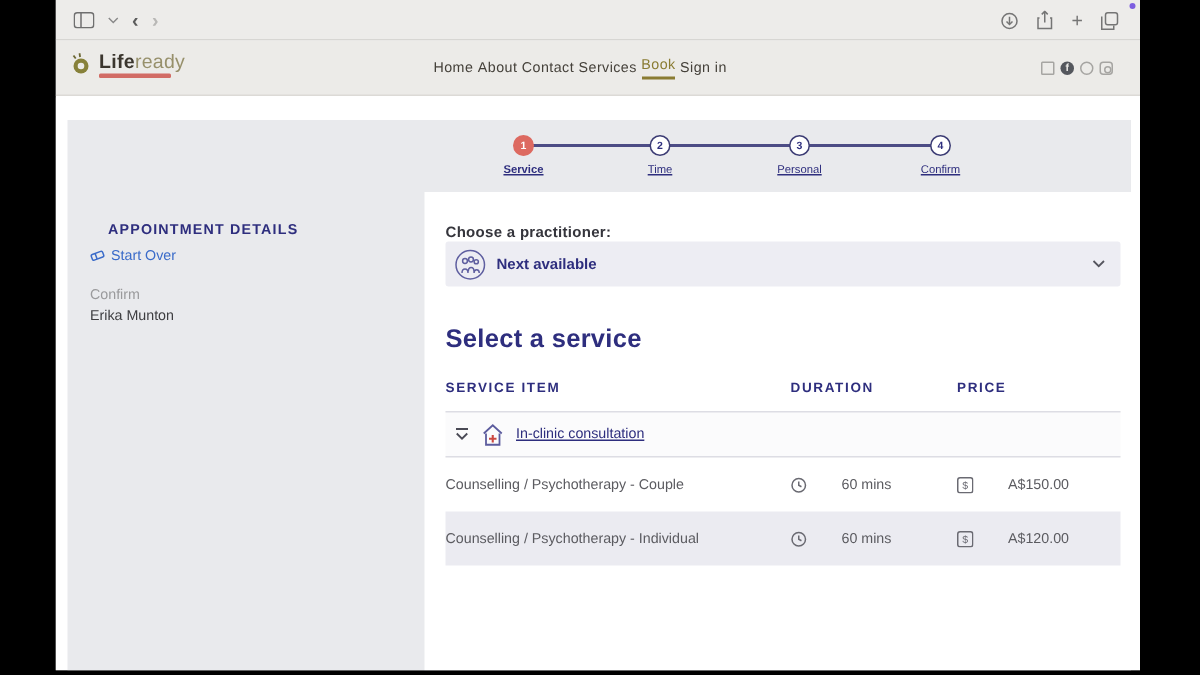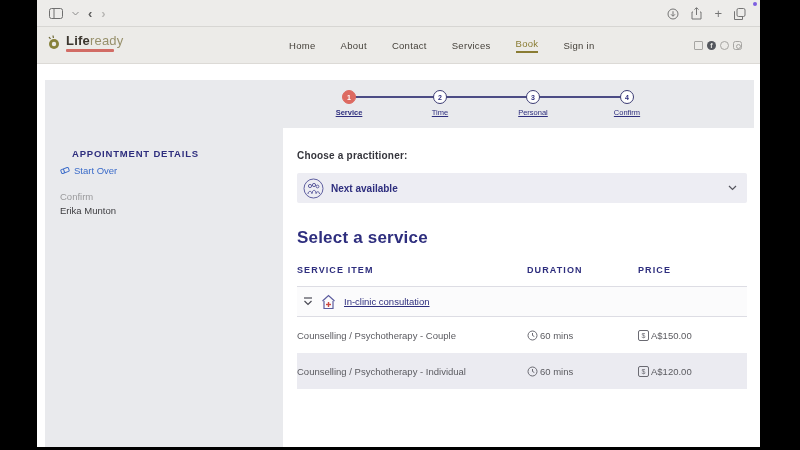--- a/index.html
+++ b/index.html
@@ -28,21 +28,21 @@
   .plus-glyph { font-size:13px; color:#757575; line-height:1; }
 
   
   .site-header { position:absolute; left:0; top:27px; width:723px; height:37px; background:#ecebe8; border-bottom:1px solid #dcdad6; }
   .logo { position:absolute; left:9px; top:7px; display:flex; align-items:flex-start; gap:4px; }
   .logo-texts { display:flex; flex-direction:column; }
   .logo-line { font-size:13px; line-height:13px; letter-spacing:0.2px; }
   .logo-bold { font-weight:bold; color:#3b362e; }
   .logo-light { color:#97906b; }
   .logo-tagline { margin-top:2px; width:48px; height:3px; background:#c9423a; opacity:0.75; border-radius:1px; }
-  .site-nav { position:absolute; left:252px; top:0; height:37px; display:flex; align-items:center; gap:25px; }
+  .site-nav { position:absolute; left:252px; top:0; height:37px; display:flex; align-items:center; gap:3px; }
   .nav-item { font-size:9.5px; color:#45413a; letter-spacing:0.3px; cursor:pointer; }
   .nav-item.active { color:#8a7c33; border-bottom:2px solid #8a7c33; padding-bottom:2px; }
   .social { position:absolute; right:18px; top:0; height:37px; display:flex; align-items:center; gap:4px; }
   .soc { width:9px; height:9px; display:flex; align-items:center; justify-content:center; }
   .soc-news { border:1px solid #a6a5a2; border-radius:1px; }
   .soc-fb { background:#54575d; border-radius:50%; color:#ecebe8; font-size:7px; font-weight:bold; line-height:1; }
   .soc-li { border:1px solid #a6a5a2; border-radius:50%; }
   .soc-ig { border:1px solid #a6a5a2; border-radius:2.5px; position:relative; }
   .soc-ig::after { content:""; position:absolute; left:2px; top:2px; width:3px; height:3px; border:1px solid #a6a5a2; border-radius:50%; }
 
@@ -59,30 +59,30 @@
 
   
   .side-title { position:absolute; left:15px; top:68px; font-size:9.5px; font-weight:bold; letter-spacing:0.8px; color:#2e2e7e;margin-left:12px; }
   .start-over { position:absolute; left:15px; top:85px; display:flex; align-items:center; gap:4px; font-size:9.5px; color:#3a6bc9; cursor:pointer; }
   .clinic-label { position:absolute; left:15px; top:111px; font-size:9.5px; color:#9a9a9c; }
   .clinic-value { position:absolute; left:15px; top:125px; font-size:9.5px; color:#3d3d40; }
 
   
   .panel { position:absolute; left:238px; top:48px; width:471px; height:319px; background:#ffffff; padding:22px 7px 0 14px; }
   .choose-label { font-size:10px; font-weight:bold; color:#35353c; letter-spacing:0.2px; }
-  .prac-bar { margin-top:12px; height:30px; background:#ededf3; border-radius:2px; display:flex; align-items:center; padding:0 10px 0 6px; cursor:pointer; }
+  .prac-bar { margin-top:0; height:30px; background:#ededf3; border-radius:2px; display:flex; align-items:center; padding:0 10px 0 6px; cursor:pointer; }
   .prac-text { margin-left:7px; font-size:10px; font-weight:bold; color:#2e2e7e; }
   .prac-chevron { margin-left:auto; color:#55555e; }
   .service-heading { margin-top:25px; font-size:17px; font-weight:bold; color:#2e2e7e; letter-spacing:0.2px; }
   .thead { margin-top:17px; display:grid; grid-template-columns:230px 111px 1fr; font-size:9px; font-weight:bold; letter-spacing:1.1px; color:#2e2e7e; }
   .cat-row { margin-top:11px; height:31px; border-top:1px solid #dddde4; border-bottom:1px solid #dddde4; background:#fbfbfc; display:flex; align-items:center; padding-left:6px; gap:7px; cursor:pointer; }
   .cat-link { font-size:9.5px; color:#2e2e7e; text-decoration:underline; }
   .svc-row { height:36px; display:grid; grid-template-columns:230px 111px 1fr; align-items:center; font-size:9.5px; color:#5b5b60; cursor:pointer; }
   .svc-row.alt { background:#ebebf1; }
-  .cell-icon { display:inline-flex; align-items:center; gap:2px; }
+  .cell-icon { display:inline-flex; align-items:center; gap:23px; }
   svg { display:block; }
 </style>
 </head>
 <body>
 
 <div class="bar bar-left"></div>
 <div class="bar bar-right"></div>
 <div class="bar bar-bottom"></div>
 <div class="rec-dot"></div>
 

